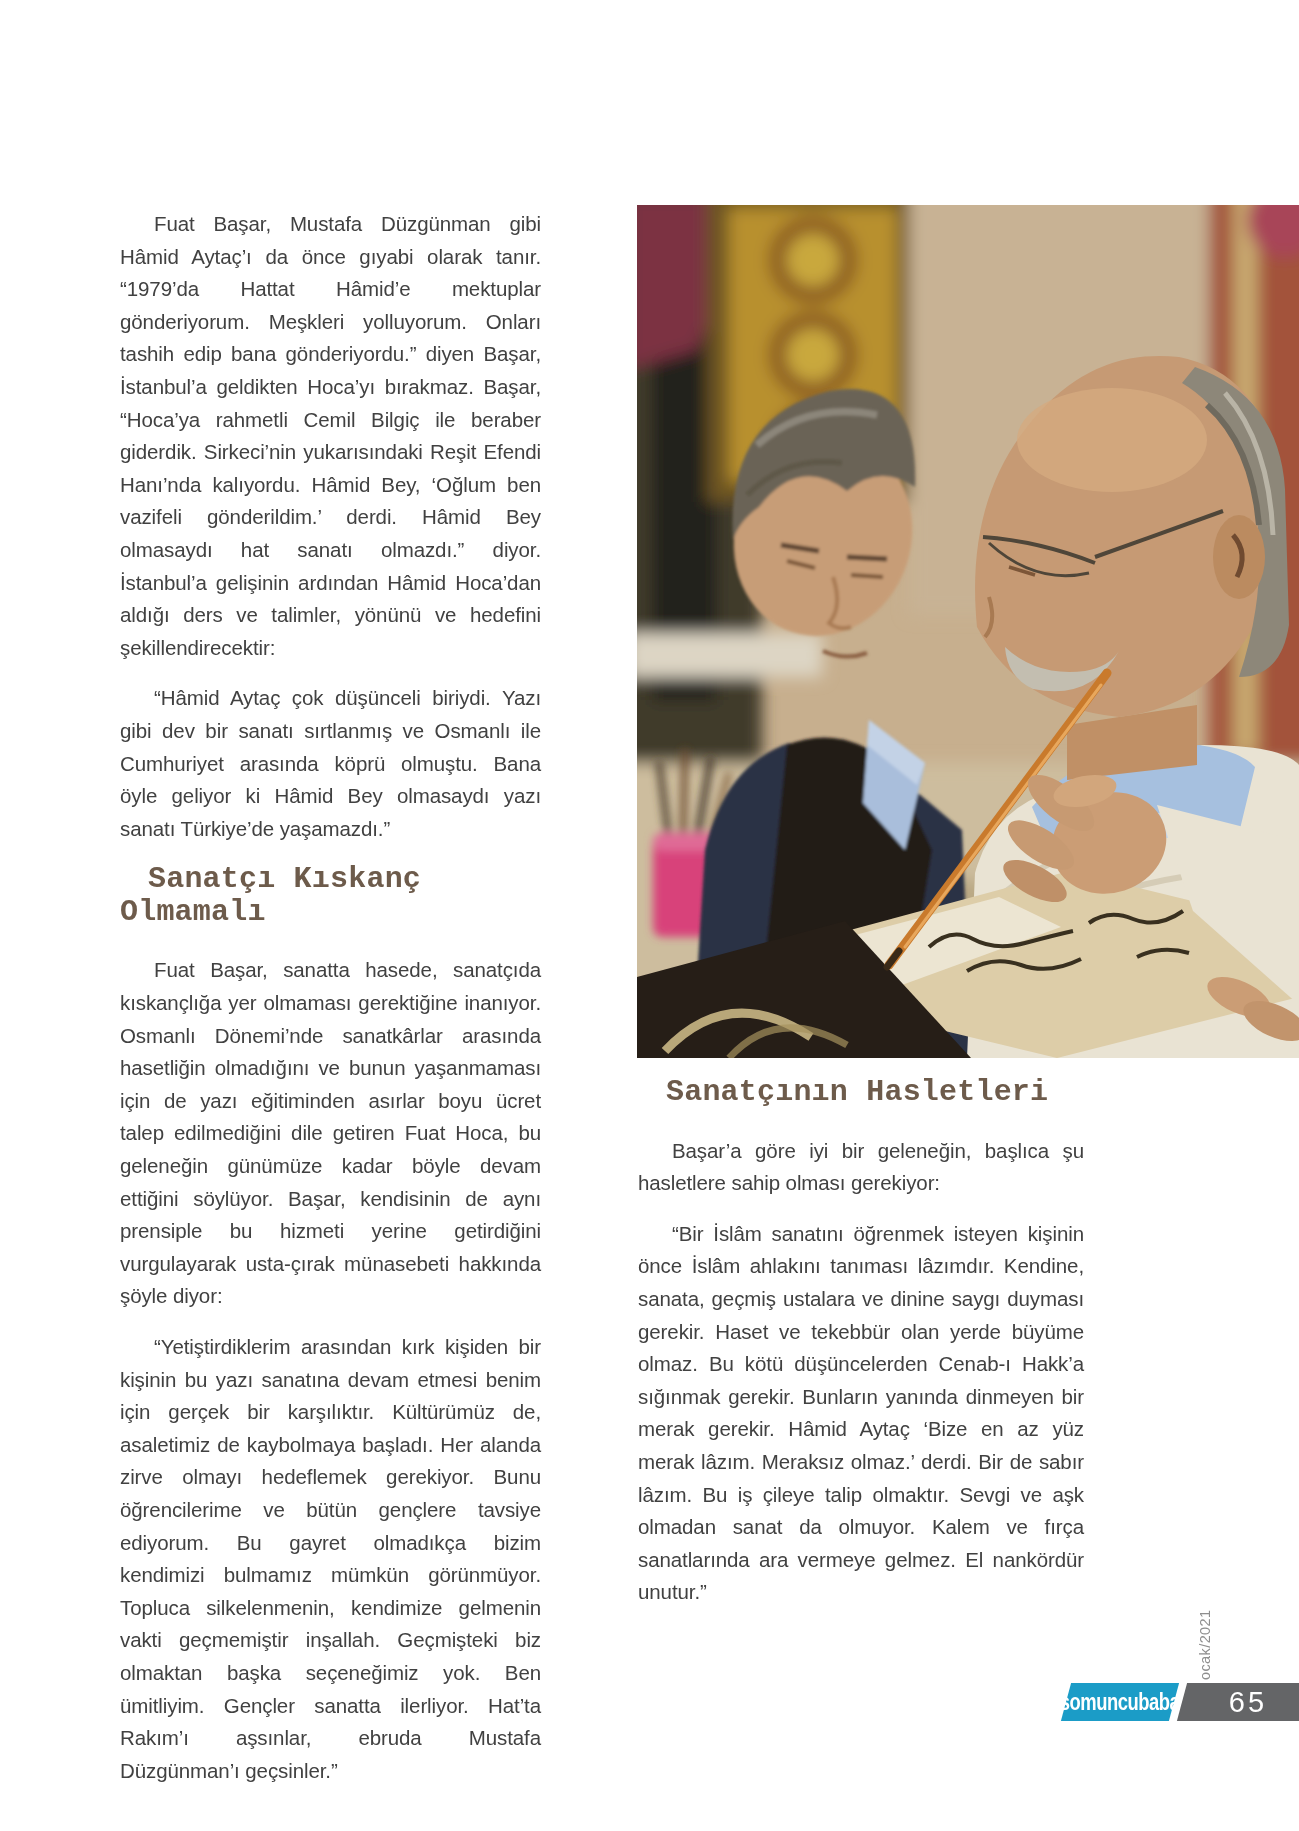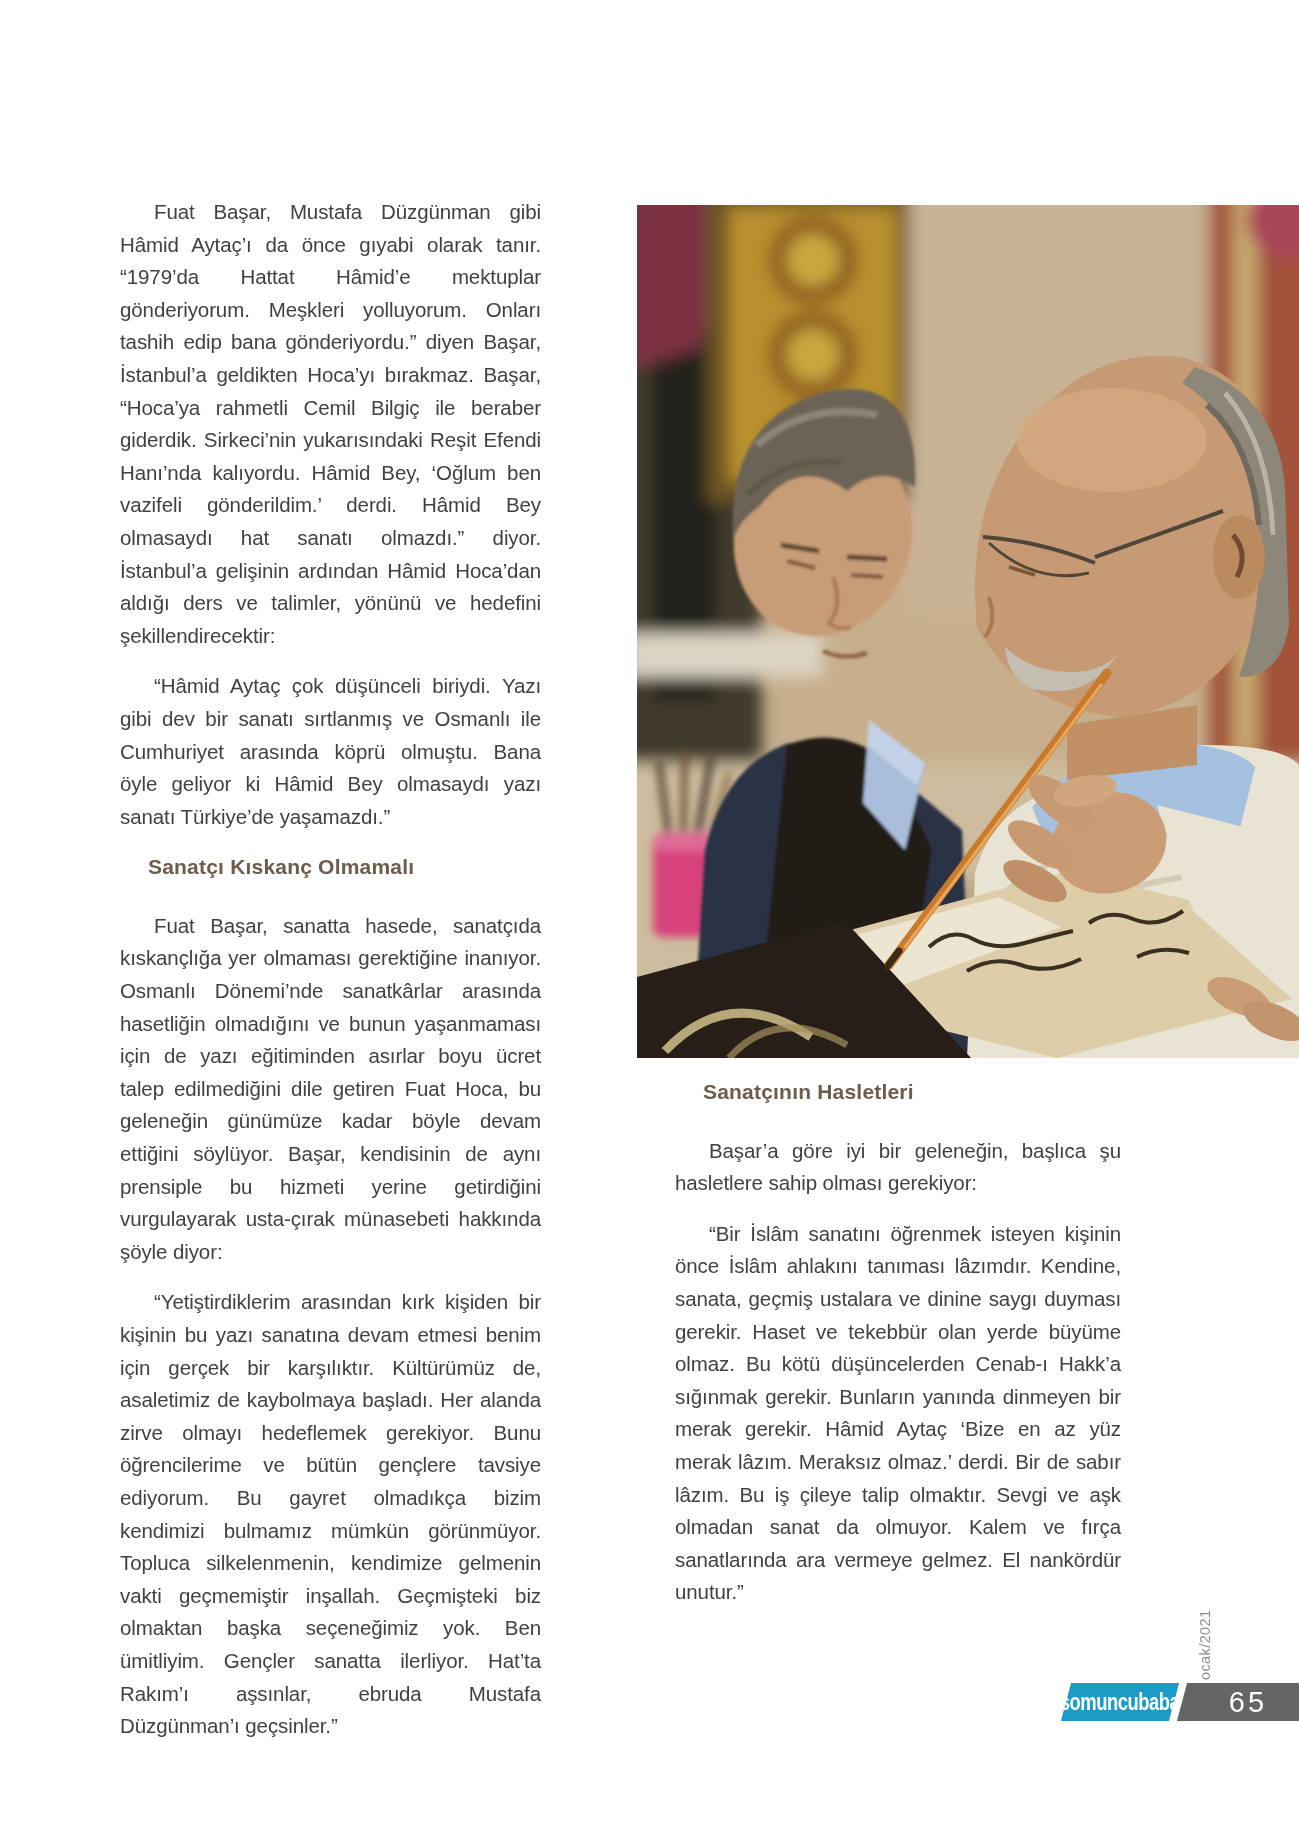--- a/index.html
+++ b/index.html
@@ -11,32 +11,33 @@
   }
   .col {
     position:absolute;
     color:#414141;
     font-size:20.5px;
     line-height:32.6px;
     text-align:justify;
     font-weight:300;
     letter-spacing:-0.1px;
   }
-  .col p { margin:0 0 18px 0; text-indent:34px; }
+  .col p { margin:12px 0 18px 0; text-indent:34px; }
   .col h2 {
-    font-size:21px;
+    font-size:30px;
     color:#6d5b4b;
     font-weight:700;
     margin:14px 0 26px 0;
     text-indent:28px;
     letter-spacing:0.2px;
     text-align:left;
+    font-family:Liberation Mono, monospace;
   }
   .col-left  { left:120px; top:196px;  width:421px; }
-  .col-right { left:675px; top:1062px; width:446px; }
+  .col-right { left:638px; top:1062px; width:446px; }
 
   figure.photo {
     position:absolute; left:637px; top:205px;
     width:662px; height:853px; margin:0; overflow:hidden;
     background:#c7af8e;
   }
 
   .issue-date {
     position:absolute; left:1197px; top:1680px;
     transform:rotate(-90deg); transform-origin:0 0;

